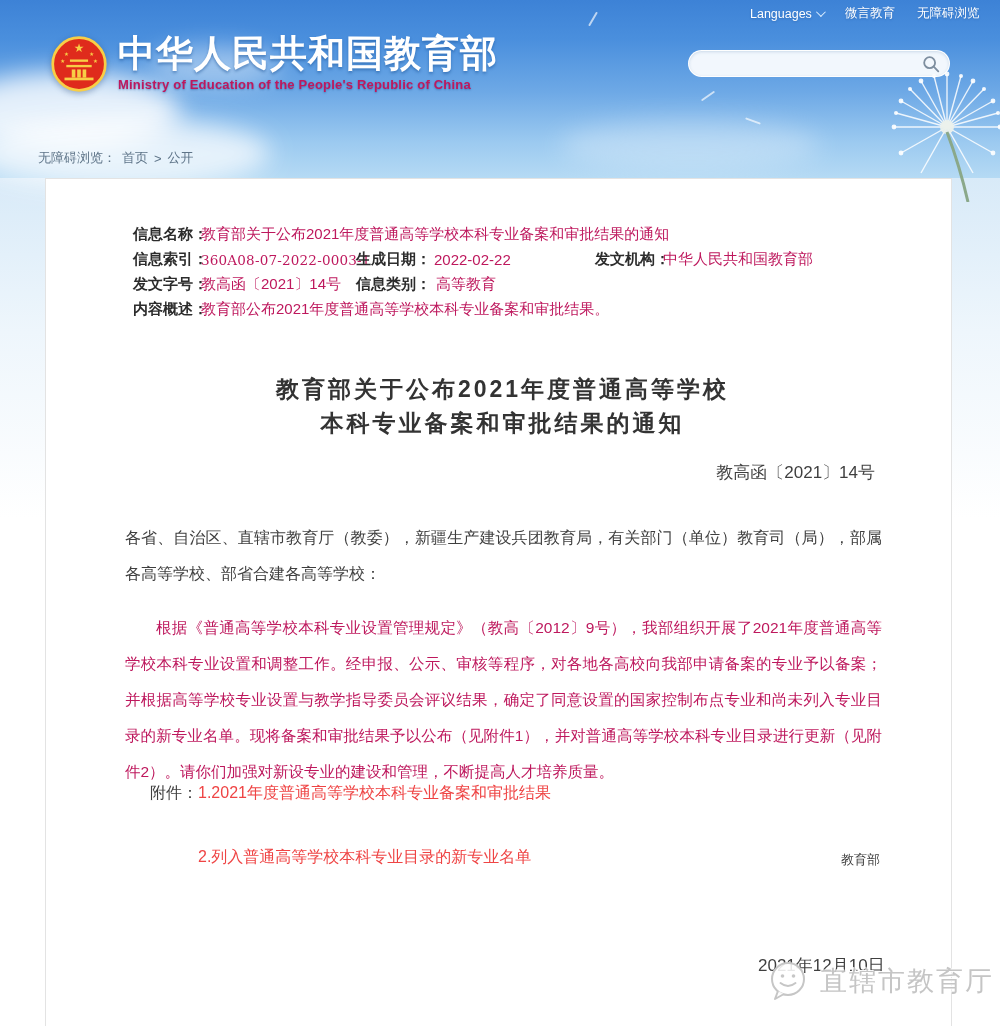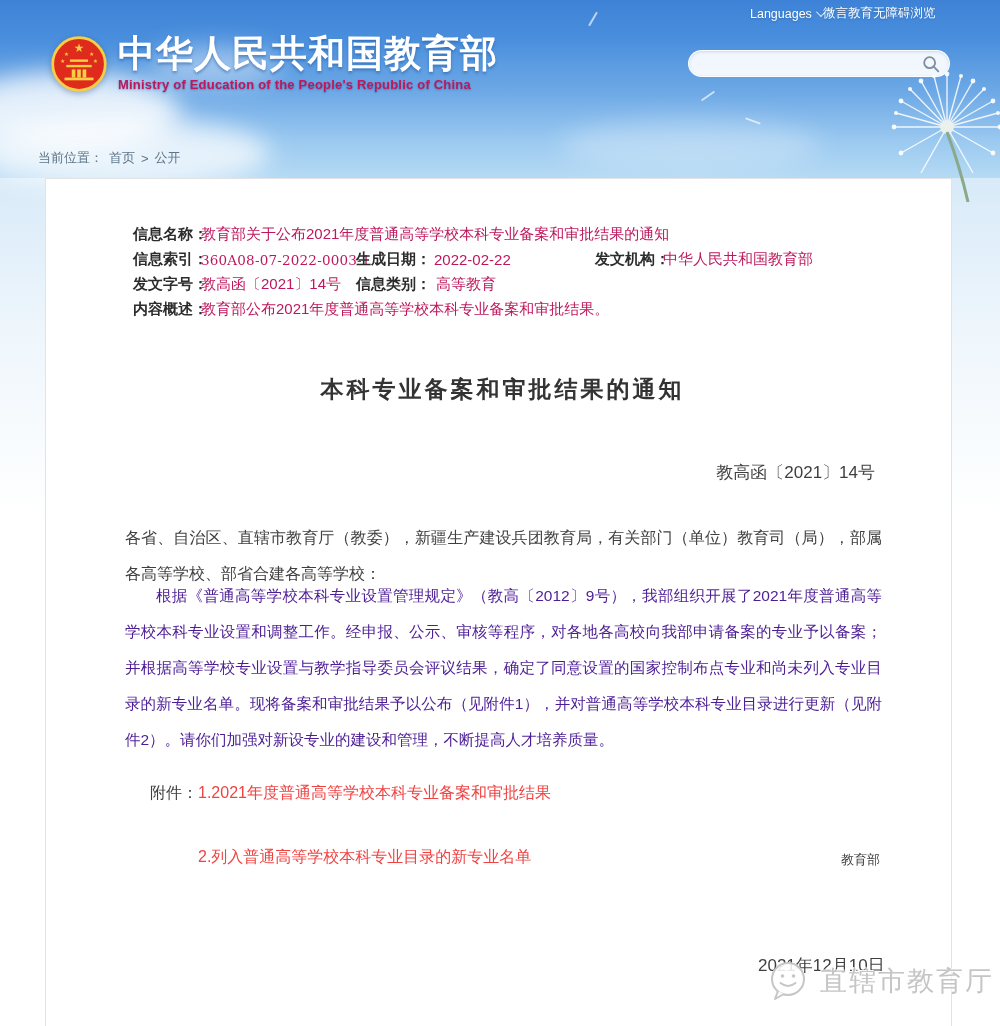--- a/index.html
+++ b/index.html
@@ -22,21 +22,21 @@
   .cloud.c2 { left:-30px; top:118px; width:300px; height:70px; opacity:.9; }
   .cloud.c3 { left:150px; top:46px; width:130px; height:40px; opacity:.5; }
   .cloud.c4 { left:560px; top:120px; width:260px; height:50px; opacity:.35; }
   .dandelion { position:absolute; right:-22px; top:52px; }
   .seed { position:absolute; width:16px; height:2px; background:rgba(255,255,255,.65); border-radius:2px; }
   .seed.s1 { left:700px; top:95px; transform:rotate(-35deg); }
   .seed.s2 { left:745px; top:120px; transform:rotate(20deg); }
   .seed.s3 { left:585px; top:18px;  transform:rotate(-60deg); }
 
   
-  .topbar { position:absolute; top:5px; left:750px; display:flex; align-items:center;
+  .topbar { position:absolute; top:5px; left:750px; display:flex; gap:22px; align-items:center;
     font-size:12.5px; color:#fff; }
   .toplink { color:#fff; cursor:pointer; display:flex; align-items:center; gap:4px;
     text-shadow:0 1px 2px rgba(20,70,140,.35); white-space:nowrap; }
   .caret { display:inline-block; width:7px; height:7px; border-right:1.5px solid #d9ecff;
     border-bottom:1.5px solid #d9ecff; transform:rotate(45deg) translateY(-2px); }
 
   
   .brand { position:absolute; left:50px; top:32px; display:flex; align-items:flex-start; }
   .emblem { width:58px; height:64px; filter:drop-shadow(0 2px 3px rgba(10,50,110,.35)); }
   .brand-text { margin-left:10px; }
@@ -74,22 +74,22 @@
   .v-date  { width:159px; padding-left:10px; }
   .v-docnum{ width:155px; }
   .pad12 { padding-left:12px; }
 
   
   .doc-title { position:absolute; left:125px; top:372px; width:755px; text-align:center;
     font-size:23px; font-weight:bold; color:#333; line-height:34px; letter-spacing:3px; }
   .doc-number { position:absolute; top:461px; right:125px; font-size:17px; color:#3f3f3f; }
   .salutation { position:absolute; left:125px; top:520px; width:757px; font-size:16px;
     color:#3f3f3f; line-height:36px; text-align:justify; }
-  .body-text { position:absolute; left:125px; top:578px; width:757px; font-size:15.5px;
-    color:#4c1d95; line-height:36px; text-align:justify; text-indent:2em; }
+  .body-text { position:absolute; left:125px; top:610px; width:757px; font-size:15.5px;
+    color:#be185d; line-height:36px; text-align:justify; text-indent:2em; }
   .attach1 { position:absolute; left:150px; top:783px; font-size:16px; color:#3f3f3f; white-space:nowrap; }
   .attach2 { position:absolute; left:198px; top:847px; font-size:16px; white-space:nowrap; }
   .doc-link { color:#ef4444; cursor:pointer; text-decoration:none; }
   .signer { position:absolute; top:851px; right:120px; font-size:13px; color:#3f3f3f;font-family:Liberation Mono, monospace; }
   .sig-date { position:absolute; left:758px; top:954px; font-size:17px; color:#3f3f3f; white-space:nowrap; }
 
   
   .watermark { position:absolute; left:766px; top:958px; display:flex; align-items:center; gap:10px; }
   .wm-text { font-size:27px; letter-spacing:2px; color:#c2c2c2; white-space:nowrap;
     text-shadow:1px 1px 0 #fff, -1px -1px 0 #fff; opacity:.95; }
@@ -184,21 +184,21 @@
 
   <div class="search">
     <input type="text" placeholder="" style="">
     <svg class="search-btn" viewBox="0 0 22 22">
       <circle cx="9.5" cy="9.5" r="6" fill="none" stroke="#7e8e9f" stroke-width="2"></circle>
       <line x1="14" y1="14" x2="19" y2="19" stroke="#7e8e9f" stroke-width="2" stroke-linecap="round"></line>
     </svg>
   </div>
 
   <div class="breadcrumb">
-    <span>当前位置：</span>
+    <span>无障碍浏览：</span>
     <span class="bc-link">首页</span>
     <span>&gt;</span>
     <span class="bc-link">公开</span>
   </div>
 
   <div class="panel"></div>
 
   <div class="info">
     <div class="info-row">
       <span class="lbl w68">信息名称：</span>
@@ -218,20 +218,21 @@
       <span class="lbl w68">信息类别：</span>
       <span class="val pad12">高等教育</span>
     </div>
     <div class="info-row">
       <span class="lbl w68">内容概述：</span>
       <span class="val">教育部公布2021年度普通高等学校本科专业备案和审批结果。</span>
     </div>
   </div>
 
   <div class="doc-title">
+    <div>教育部关于公布2021年度普通高等学校</div>
     <div>本科专业备案和审批结果的通知</div>
   </div>
 
   <div class="doc-number">教高函〔2021〕14号</div>
 
   <div class="salutation">各省、自治区、直辖市教育厅（教委），新疆生产建设兵团教育局，有关部门（单位）教育司（局），部属各高等学校、部省合建各高等学校：</div>
 
   <div class="body-text">根据《普通高等学校本科专业设置管理规定》（教高〔2012〕9号），我部组织开展了2021年度普通高等学校本科专业设置和调整工作。经申报、公示、审核等程序，对各地各高校向我部申请备案的专业予以备案；并根据高等学校专业设置与教学指导委员会评议结果，确定了同意设置的国家控制布点专业和尚未列入专业目录的新专业名单。现将备案和审批结果予以公布（见附件1），并对普通高等学校本科专业目录进行更新（见附件2）。请你们加强对新设专业的建设和管理，不断提高人才培养质量。</div>
 
   <div class="attach1">

